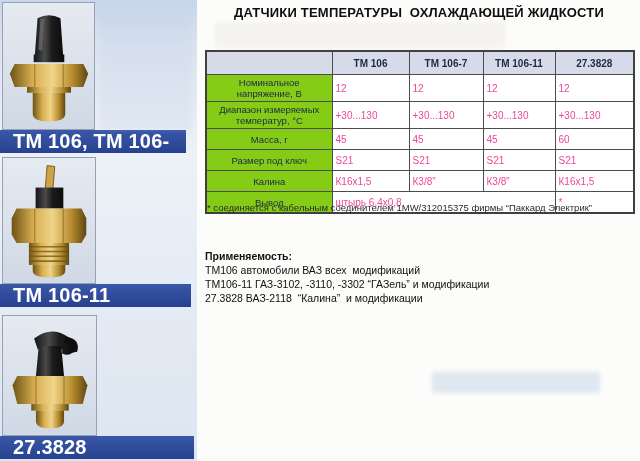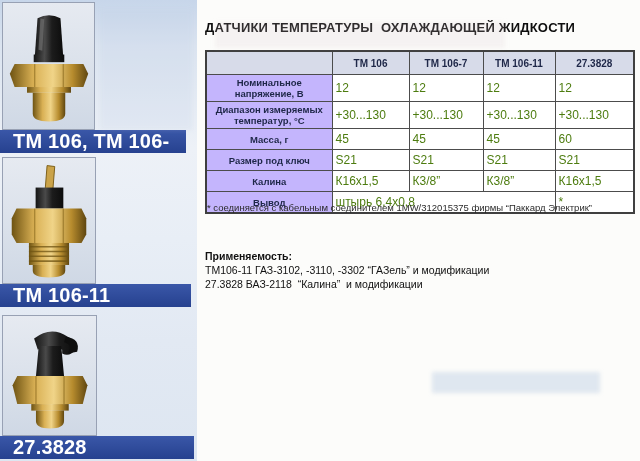--- a/index.html
+++ b/index.html
@@ -17,30 +17,30 @@
   .photo-box.b2{left:2px;top:157px;width:92px;height:125px;}
   .photo-box.b3{left:2px;top:315px;width:93px;height:119px;}
   .banner{position:absolute;left:0;background:linear-gradient(180deg,#3a57a8,#26418f);
     color:#fff;font-weight:bold;font-size:20px;line-height:23px;padding-left:13px;
     letter-spacing:.2px;box-sizing:border-box;}
   .banner.n1{top:130px;width:186px;height:23px;}
   .banner.n2{top:284px;width:191px;height:23px;}
   .banner.n3{top:436px;width:194px;height:23px;}
 
   
-  .title{position:absolute;left:205px;top:20px;width:428px;text-align:left;
+  .title{position:absolute;left:205px;top:5px;width:428px;text-align:center;
     font-size:13px;font-weight:bold;color:#0e0e0e;letter-spacing:.2px;white-space:pre-wrap;}
 
   
   table.spec{position:absolute;left:205px;top:50px;width:428px;border-collapse:collapse;
     table-layout:fixed;border:2px solid #3f3f3f;background:#fff;}
   table.spec th,table.spec td{border:1px solid #4c4c4c;vertical-align:middle;padding:2px 3px;}
   table.spec thead th{background:#d7dbe9;font-size:10px;font-weight:bold;color:#1e2748;height:18px;}
-  table.spec th.rowlabel{font-size:9.5px;font-weight:bold;color:#1e2748;background:#c4b5fd;line-height:11px;}
-  table.spec td{font-size:12px;color:#4d7c0f;height:16px;}
+  table.spec th.rowlabel{font-size:9.5px;font-weight:normal;color:#1e2748;background:#84cc16;line-height:11px;}
+  table.spec td{font-size:10px;color:#ec4899;height:16px;}
 
   .footnote{position:absolute;left:207px;top:202px;width:426px;font-size:9.5px;color:#2b2b2b;}
 
   
   .applicability{position:absolute;left:205px;top:234px;width:430px;color:#111;}
   .app-heading{font-size:10.5px;font-weight:bold;line-height:14px;margin-top:15px;}
   .app-line{font-size:10.5px;line-height:14px;white-space:pre-wrap;}
 
   
   .bleed{position:absolute;filter:blur(2px);pointer-events:none;}
@@ -209,20 +209,21 @@
           <td>*</td>
         </tr>
       </tbody>
   </table>
 
   <div class="footnote">* соединяется с кабельным соединителем  1MW/312015375 фирмы “Паккард Электрик”</div>
 
   <div class="applicability">
     <div class="app-heading">Применяемость:</div>
     <div>
+        <div class="app-line">ТМ106 автомобили ВАЗ всех  модификаций</div>
         <div class="app-line">ТМ106-11 ГАЗ-3102, -3110, -3302 “ГАЗель” и модификации</div>
         <div class="app-line">27.3828 ВАЗ-2118  “Калина”  и модификации</div>
       </div>
   </div>
 
   <div class="bleed a"></div>
   <div class="bleed b"></div>
   <div class="bleed c"></div>
 
 </div>

